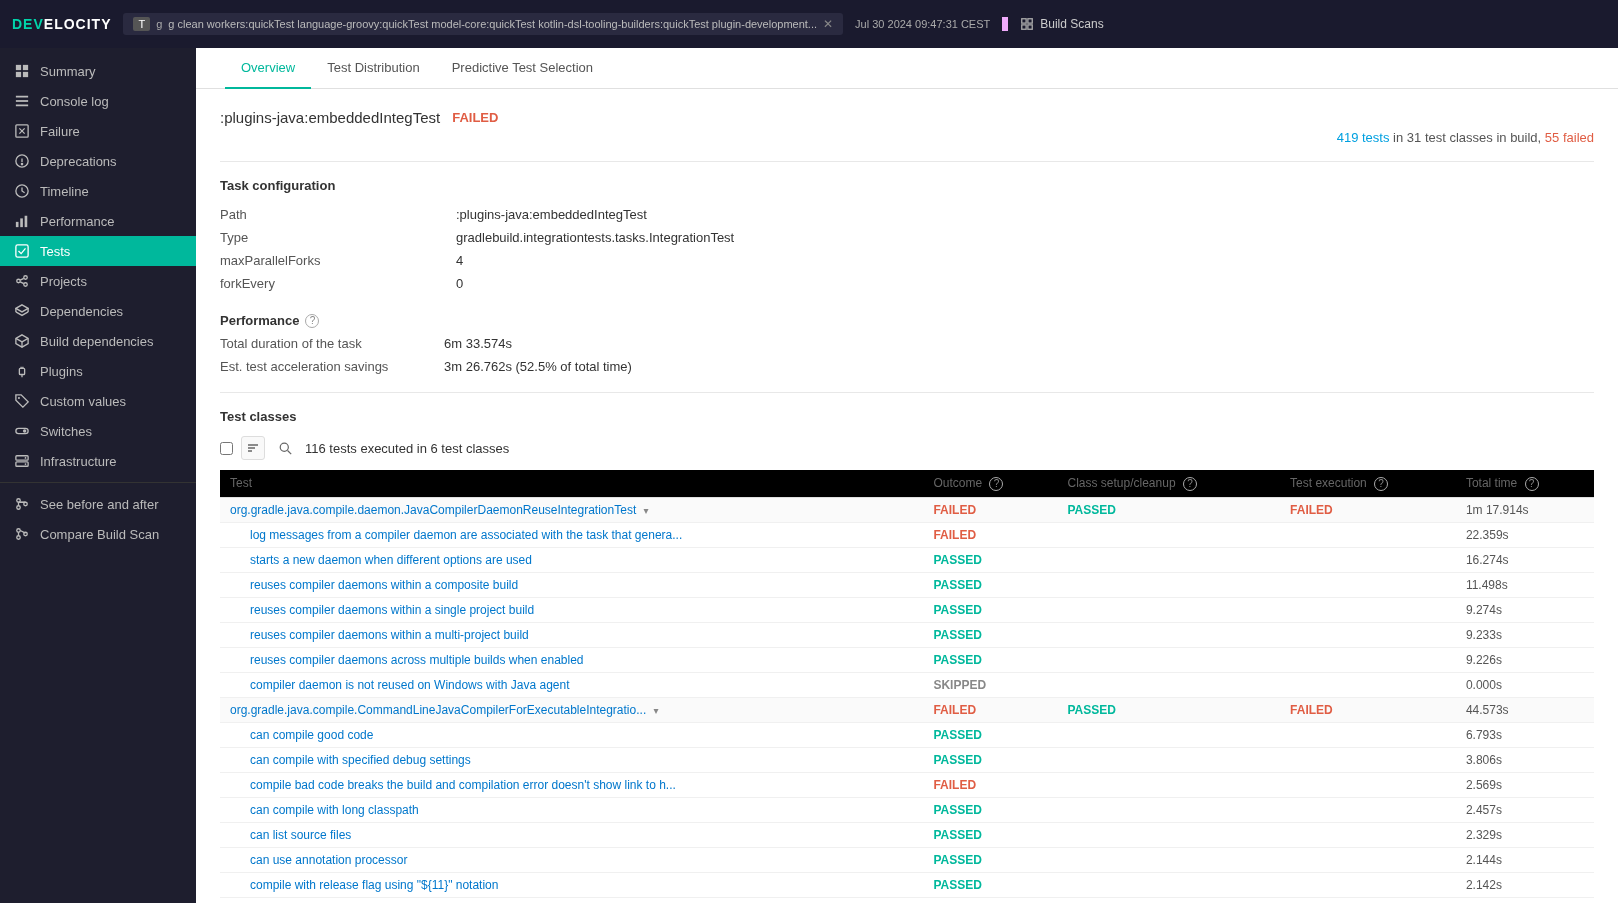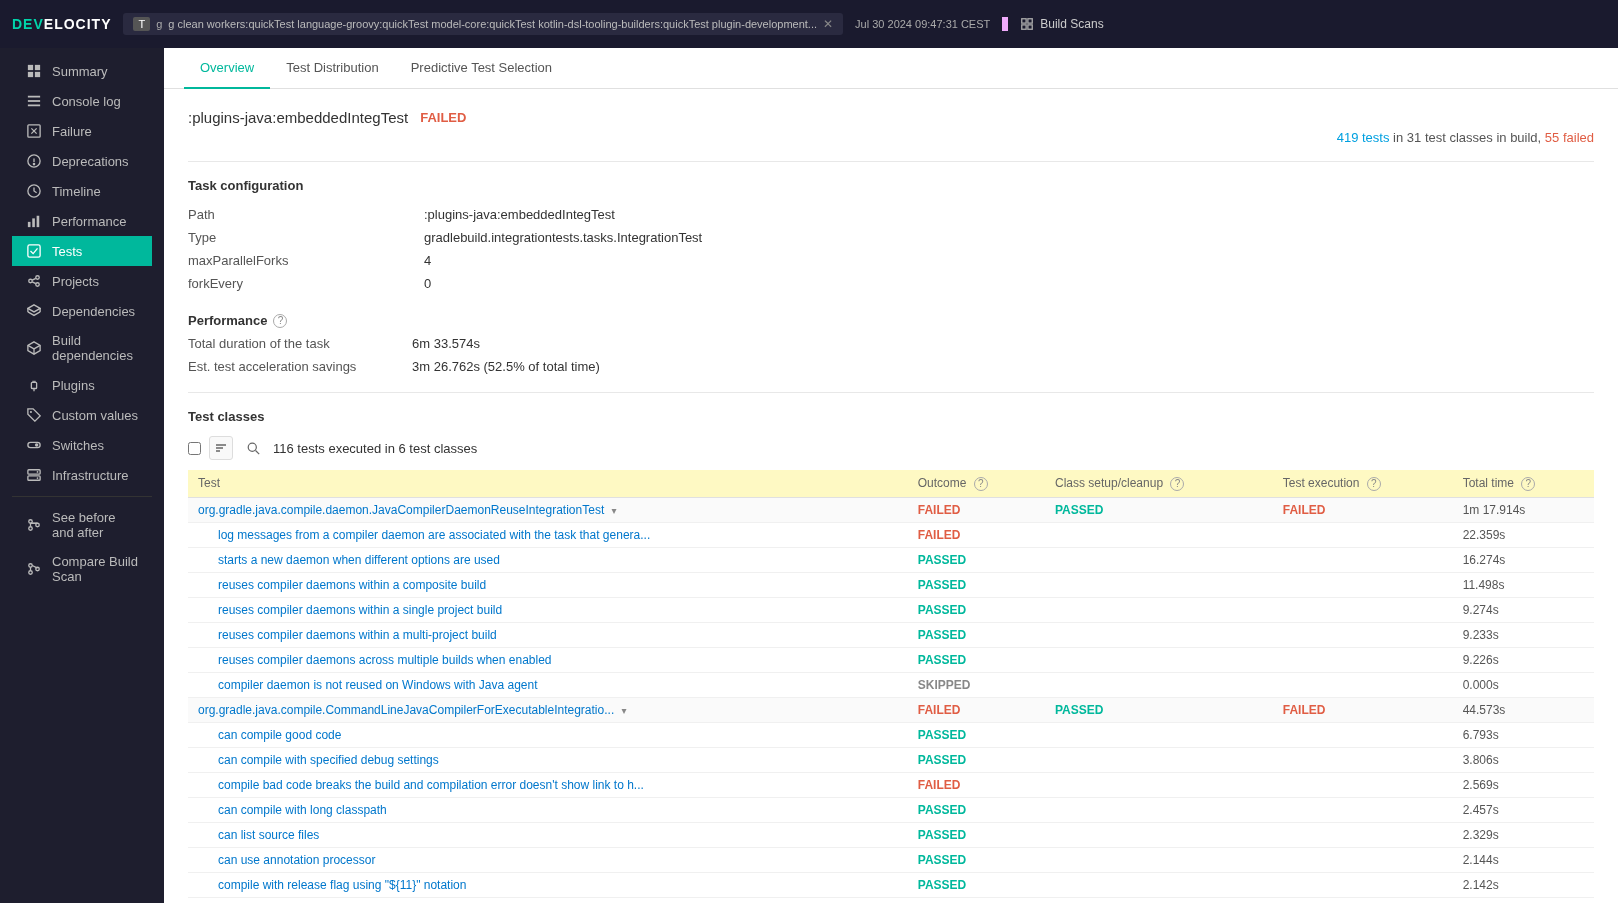--- a/index.html
+++ b/index.html
@@ -13,31 +13,31 @@
     .topbar-tab .tab-initial { background: #555; border-radius: 2px; padding: 1px 5px; font-size: 11px; color: #fff; }
     .topbar-tab .tab-close { cursor: pointer; color: #888; }
     .topbar-build-info { flex: 1; font-size: 11px; color: #bbb; overflow: hidden; text-overflow: ellipsis; white-space: nowrap; }
     .topbar-time { font-size: 11px; color: #aaa; white-space: nowrap; }
     .topbar-build-scans { display: flex; align-items: center; gap: 6px; font-size: 12px; color: #ccc; border-left: 6px solid #f0abfc; padding-left: 12px; cursor: pointer; }
 
     
     .main-layout { display: flex; flex: 1; overflow: hidden; }
 
     
-    .sidebar { width: 164px; background: #1e1e2e; color: #ccc; flex-shrink: 0; overflow-y: auto; padding: 8px 12px; }
+    .sidebar { width: 196px; background: #1e1e2e; color: #ccc; flex-shrink: 0; overflow-y: auto; padding: 8px 0; }
     .sidebar-item { display: flex; align-items: center; gap: 10px; padding: 7px 14px; cursor: pointer; font-size: 13px; color: #bbb; }
     .sidebar-item.active { background: #00b89c; color: #fff; border-radius: 0; }
     .sidebar-item .icon { width: 16px; height: 16px; display: flex; align-items: center; justify-content: center; flex-shrink: 0; }
     .sidebar-divider { border-top: 1px solid #333; margin: 6px 0; }
 
     
     .content { flex: 1; overflow-y: auto; background: #fff; }
 
     
-    .tabs-bar { display: flex; align-items: center; border-bottom: 1px solid #e0e0e0; padding: 0 20px; background: #fff; }
+    .tabs-bar { display: flex; align-items: center; border-bottom: 1px solid #e0e0e0; padding: 0 29px; background: #fff; }
     .tab-item { padding: 12px 16px; cursor: pointer; font-size: 13px; color: #555; border-bottom: 2px solid transparent; margin-bottom: -1px; }
     .tab-item.active { color: #00b89c; border-bottom-color: #00b89c; font-weight: 500; }
 
     
     .page-content { padding: 20px 24px; }
 
     
     .task-header { display: flex; align-items: center; gap: 12px; margin-bottom: 4px; }
     .task-name { font-size: 15px; font-weight: 500; color: #333; }
     .badge-failed { color: #e05d44; font-weight: bold; font-size: 13px; }
@@ -68,21 +68,21 @@
     hr.section-divider { border: none; border-top: 1px solid #e8e8e8; margin: 16px 0; }
 
     
     .test-classes-header { display: flex; align-items: center; gap: 8px; margin-bottom: 10px; }
     .test-count-label { font-size: 13px; color: #333; font-weight: 500; }
     .icon-btn { width: 24px; height: 24px; border: 1px solid #ddd; border-radius: 3px; display: flex; align-items: center; justify-content: center; cursor: pointer; background: #f9f9f9; color: #666; font-size: 12px; }
     .search-icon-btn { width: 24px; height: 24px; display: flex; align-items: center; justify-content: center; cursor: pointer; color: #666; }
 
     
     .test-table { width: 100%; border-collapse: collapse; font-size: 12px; }
-    .test-table th { text-align: left; padding: 6px 10px; color: #666; font-weight: 500; border-bottom: 1px solid #e0e0e0; background: #fef9c3; font-size: 12px; }
+    .test-table th { text-align: left; padding: 6px 10px; color: #666; font-weight: 500; border-bottom: 1px solid #e0e0e0; background: #000000; font-size: 12px; }
     .test-table td { padding: 5px 10px; border-bottom: 1px solid #f0f0f0; vertical-align: middle; }
     .test-table .class-row td { background: #fafafa; }
     .test-link { color: #0077cc; text-decoration: none; cursor: pointer; }
     .sub-test-link { color: #0077cc; text-decoration: none; padding-left: 20px; cursor: pointer; font-size: 12px; }
     .outcome-failed { color: #e05d44; font-weight: bold; }
     .outcome-passed { color: #00b89c; font-weight: bold; }
     .outcome-skipped { color: #888; font-weight: bold; }
     .time-val { color: #555; font-size: 12px; }
     .chevron { font-size: 10px; color: #888; margin-left: 4px; }
 

